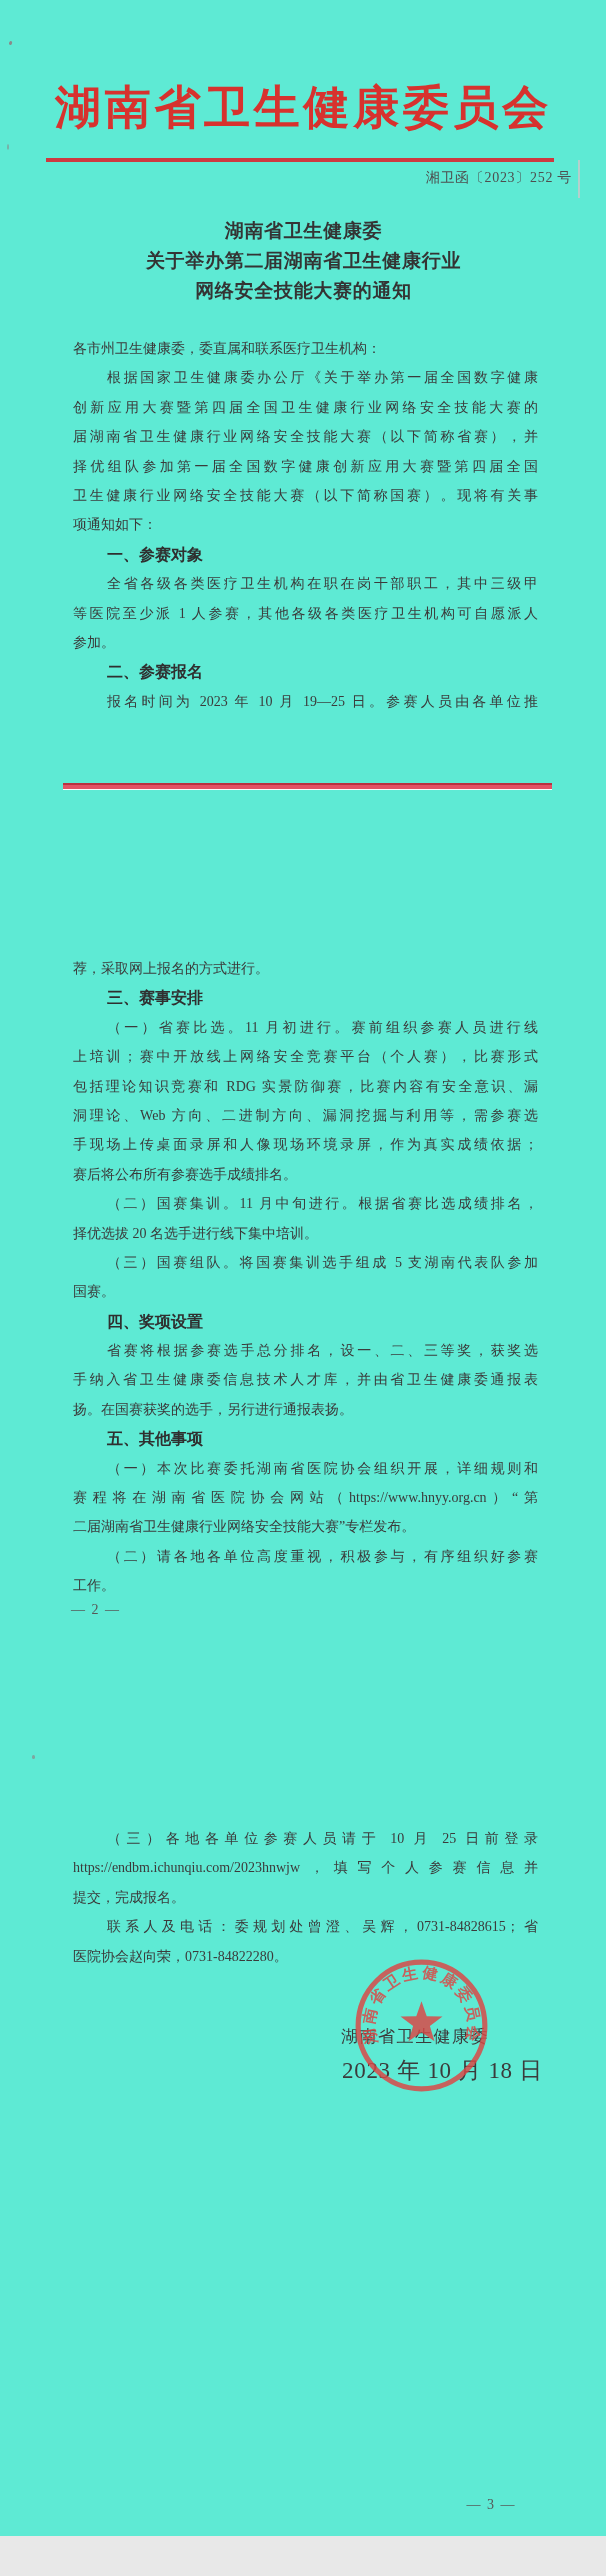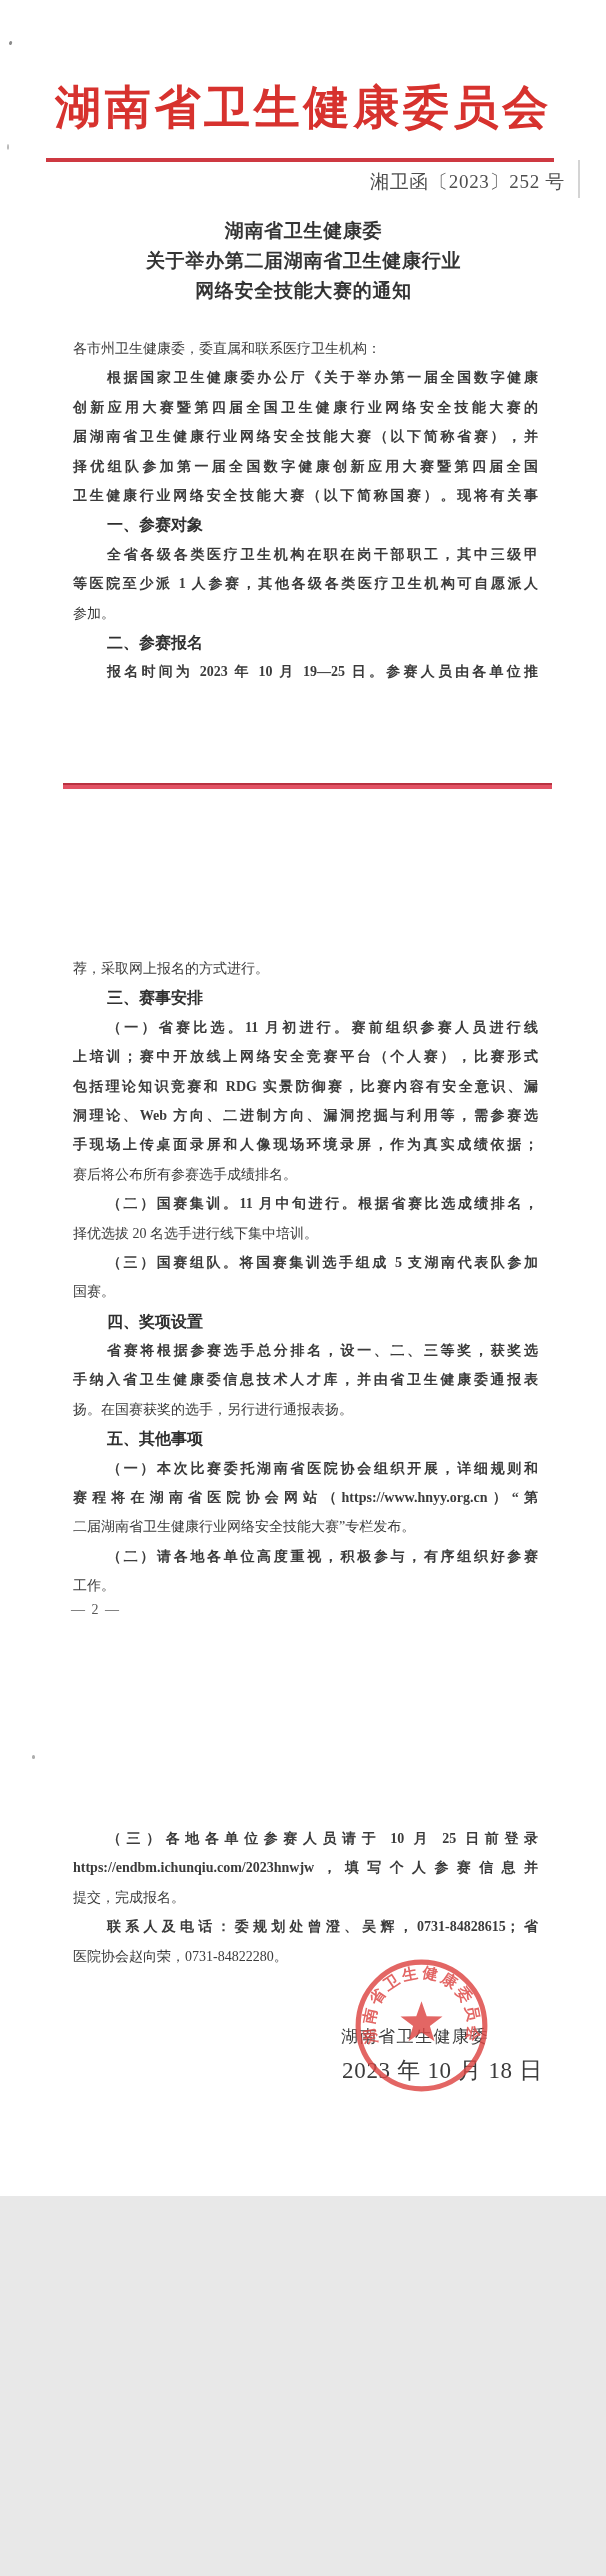--- a/index.html
+++ b/index.html
@@ -1,45 +1,45 @@
 <!DOCTYPE html>
 <html style="font-size:11.8px"><head>
 <meta charset="utf-8">
 <style>
   html,body{margin:0;padding:0;background:#e8e8e8;}
   .canvas{
-    position:relative;width:607px;height:2196px;margin:0 auto;
-    background:#ffffff;overflow:hidden;
+    position:relative;width:607px;height:2536px;margin:0 auto;
+    background:#5eead4;overflow:hidden;
     font-family:"Liberation Serif", serif;color:#3e3e3e;
   }
   
   .masthead{
     position:absolute;top:77px;left:0;width:100%;
     text-align:center;font-size:46px;font-weight:bold;
     letter-spacing:3.7px;color:#d7322e;white-space:nowrap;
   }
   .rule-1{position:absolute;top:158px;left:46px;width:508px;height:3.7px;background:#ce3941;}
   .doc-number{
-    position:absolute;top:169px;right:42px;
-    font-size:19px;color:#4e4e4e;letter-spacing:0.7px;white-space:nowrap;
+    position:absolute;top:169px;right:35px;
+    font-size:14px;color:#4e4e4e;letter-spacing:0.7px;white-space:nowrap;
   }
   .doc-title{
     position:absolute;top:216px;left:0;width:100%;text-align:center;
     font-weight:bold;font-size:19px;line-height:30px;color:#343434;letter-spacing:0.7px;
   }
   
   .body-block{position:absolute;left:73px;width:465px;}
   .b1{top:334px;}
   .b2{top:954px;}
   .b3{top:1824px;}
   .line{
     box-sizing:border-box;width:465px;height:29.4px;line-height:29.4px;
     font-size:14px;color:#3b3b3b;white-space:nowrap;
   }
-  .fill{white-space:normal;text-align:justify;text-align-last:justify;font-weight:bold;}
+  .fill{white-space:normal;text-align:justify;text-align-last:justify;}
   .indent{padding-left:34px;}
   .head{
     font-family:Liberation Sans, sans-serif;font-weight:bold;
     font-size:16px;color:#2f2f2f;padding-left:34px;
   }
   
   .rule-2{
     position:absolute;top:783px;left:63px;width:489px;height:6.6px;
     background:linear-gradient(#b93140 0 1.5px,#fcfcfc 1.5px 2.2px,#e25264 2.2px 5.9px,#fcfcfc 5.9px 6.6px);
   }
@@ -77,20 +77,21 @@
     <div>网络安全技能大赛的通知</div>
   </div>
 
   <div class="body-block b1">
     <div class="line">各市州卫生健康委，委直属和联系医疗卫生机构：</div>
     <div class="line fill indent">根据国家卫生健康委办公厅《关于举办第一届全国数字健康</div>
     <div class="line fill">创新应用大赛暨第四届全国卫生健康行业网络安全技能大赛的</div>
     <div class="line fill">届湖南省卫生健康行业网络安全技能大赛（以下简称省赛），并</div>
     <div class="line fill">择优组队参加第一届全国数字健康创新应用大赛暨第四届全国</div>
     <div class="line fill">卫生健康行业网络安全技能大赛（以下简称国赛）。现将有关事</div>
+    <div class="line">项通知如下：</div>
     <div class="line head">一、参赛对象</div>
     <div class="line fill indent">全省各级各类医疗卫生机构在职在岗干部职工，其中三级甲</div>
     <div class="line fill">等医院至少派 1 人参赛，其他各级各类医疗卫生机构可自愿派人</div>
     <div class="line">参加。</div>
     <div class="line head">二、参赛报名</div>
     <div class="line fill indent">报名时间为 2023 年 10 月 19—25 日。参赛人员由各单位推</div>
   </div>
 
   <div class="rule-2"></div>
 

